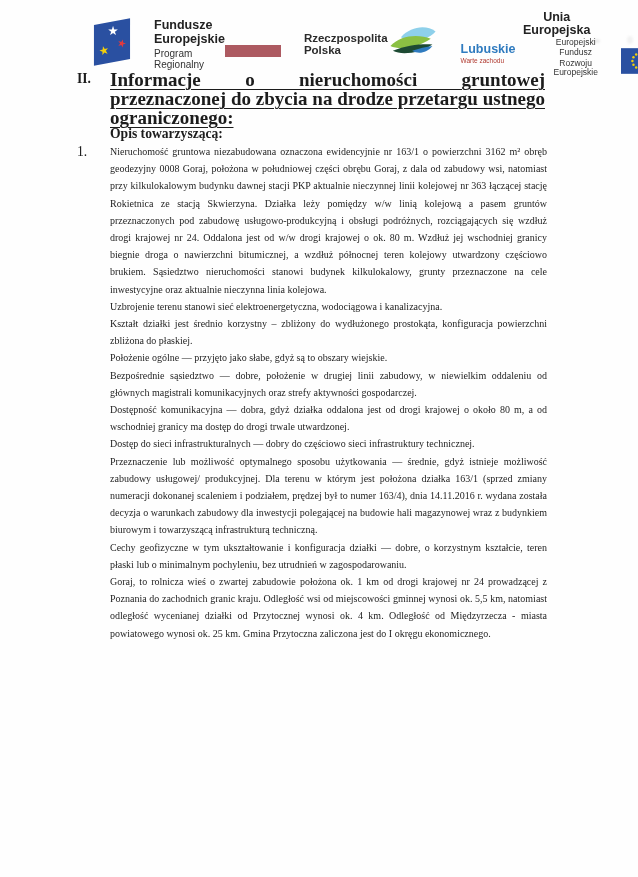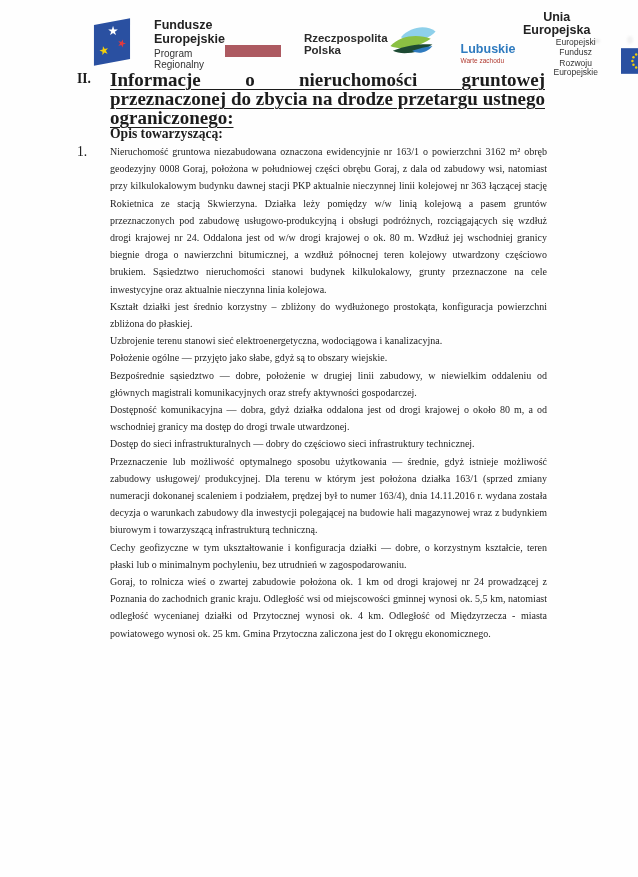--- a/index.html
+++ b/index.html
@@ -153,22 +153,22 @@
     <div class="numeral">II.</div>
     <div class="section-title">Informacje o nieruchomości gruntowej przeznaczonej do zbycia na drodze przetargu ustnego ograniczonego:</div>
   </div>
 
   <div class="opis-heading">Opis towarzyszącą:</div>
 
   <div class="item-row">
     <div class="item-number">1.</div>
     <div class="paragraphs">
       <p>Nieruchomość gruntowa niezabudowana oznaczona ewidencyjnie nr 163/1 o powierzchni 3162 m² obręb geodezyjny 0008 Goraj, położona w południowej części obrębu Goraj, z dala od zabudowy wsi, natomiast przy kilkulokalowym budynku dawnej stacji PKP aktualnie nieczynnej linii kolejowej nr 363 łączącej stację Rokietnica ze stacją Skwierzyna. Działka leży pomiędzy w/w linią kolejową a pasem gruntów przeznaczonych pod zabudowę usługowo-produkcyjną i obsługi podróżnych, rozciągających się wzdłuż drogi krajowej nr 24. Oddalona jest od w/w drogi krajowej o ok. 80 m. Wzdłuż jej wschodniej granicy biegnie droga o nawierzchni bitumicznej, a wzdłuż północnej teren kolejowy utwardzony częściowo brukiem. Sąsiedztwo nieruchomości stanowi budynek kilkulokalowy, grunty przeznaczone na cele inwestycyjne oraz aktualnie nieczynna linia kolejowa.</p>
+      <p>Uzbrojenie terenu stanowi sieć elektroenergetyczna, wodociągowa i kanalizacyjna.</p>
       <p>Kształt działki jest średnio korzystny – zbliżony do wydłużonego prostokąta, konfiguracja powierzchni zbliżona do płaskiej.</p>
-      <p>Uzbrojenie terenu stanowi sieć elektroenergetyczna, wodociągowa i kanalizacyjna.</p>
       <p>Położenie ogólne — przyjęto jako słabe, gdyż są to obszary wiejskie.</p>
       <p>Bezpośrednie sąsiedztwo — dobre, położenie w drugiej linii zabudowy, w niewielkim oddaleniu od głównych magistrali komunikacyjnych oraz strefy aktywności gospodarczej.</p>
       <p>Dostępność komunikacyjna — dobra, gdyż działka oddalona jest od drogi krajowej o około 80 m, a od wschodniej granicy ma dostęp do drogi trwale utwardzonej.</p>
       <p>Dostęp do sieci infrastrukturalnych — dobry do częściowo sieci infrastruktury technicznej.</p>
       <p>Przeznaczenie lub możliwość optymalnego sposobu użytkowania — średnie, gdyż istnieje możliwość zabudowy usługowej/ produkcyjnej. Dla terenu w którym jest położona działka 163/1 (sprzed zmiany numeracji dokonanej scaleniem i podziałem, prędzej był to numer 163/4), dnia 14.11.2016 r. wydana została decyzja o warunkach zabudowy dla inwestycji polegającej na budowie hali magazynowej wraz z budynkiem biurowym i towarzyszącą infrastrukturą techniczną.</p>
       <p>Cechy geofizyczne w tym ukształtowanie i konfiguracja działki  — dobre, o korzystnym kształcie, teren płaski lub o minimalnym pochyleniu, bez utrudnień w zagospodarowaniu.</p>
       <p>Goraj, to rolnicza wieś o zwartej zabudowie położona ok. 1 km od drogi krajowej nr 24 prowadzącej z Poznania do zachodnich granic kraju. Odległość wsi od miejscowości gminnej wynosi ok. 5,5 km, natomiast odległość wycenianej działki od Przytocznej wynosi ok. 4 km. Odległość od Międzyrzecza - miasta powiatowego wynosi ok. 25 km. Gmina Przytoczna zaliczona jest do I okręgu ekonomicznego.</p>
     </div>
   </div>
 

